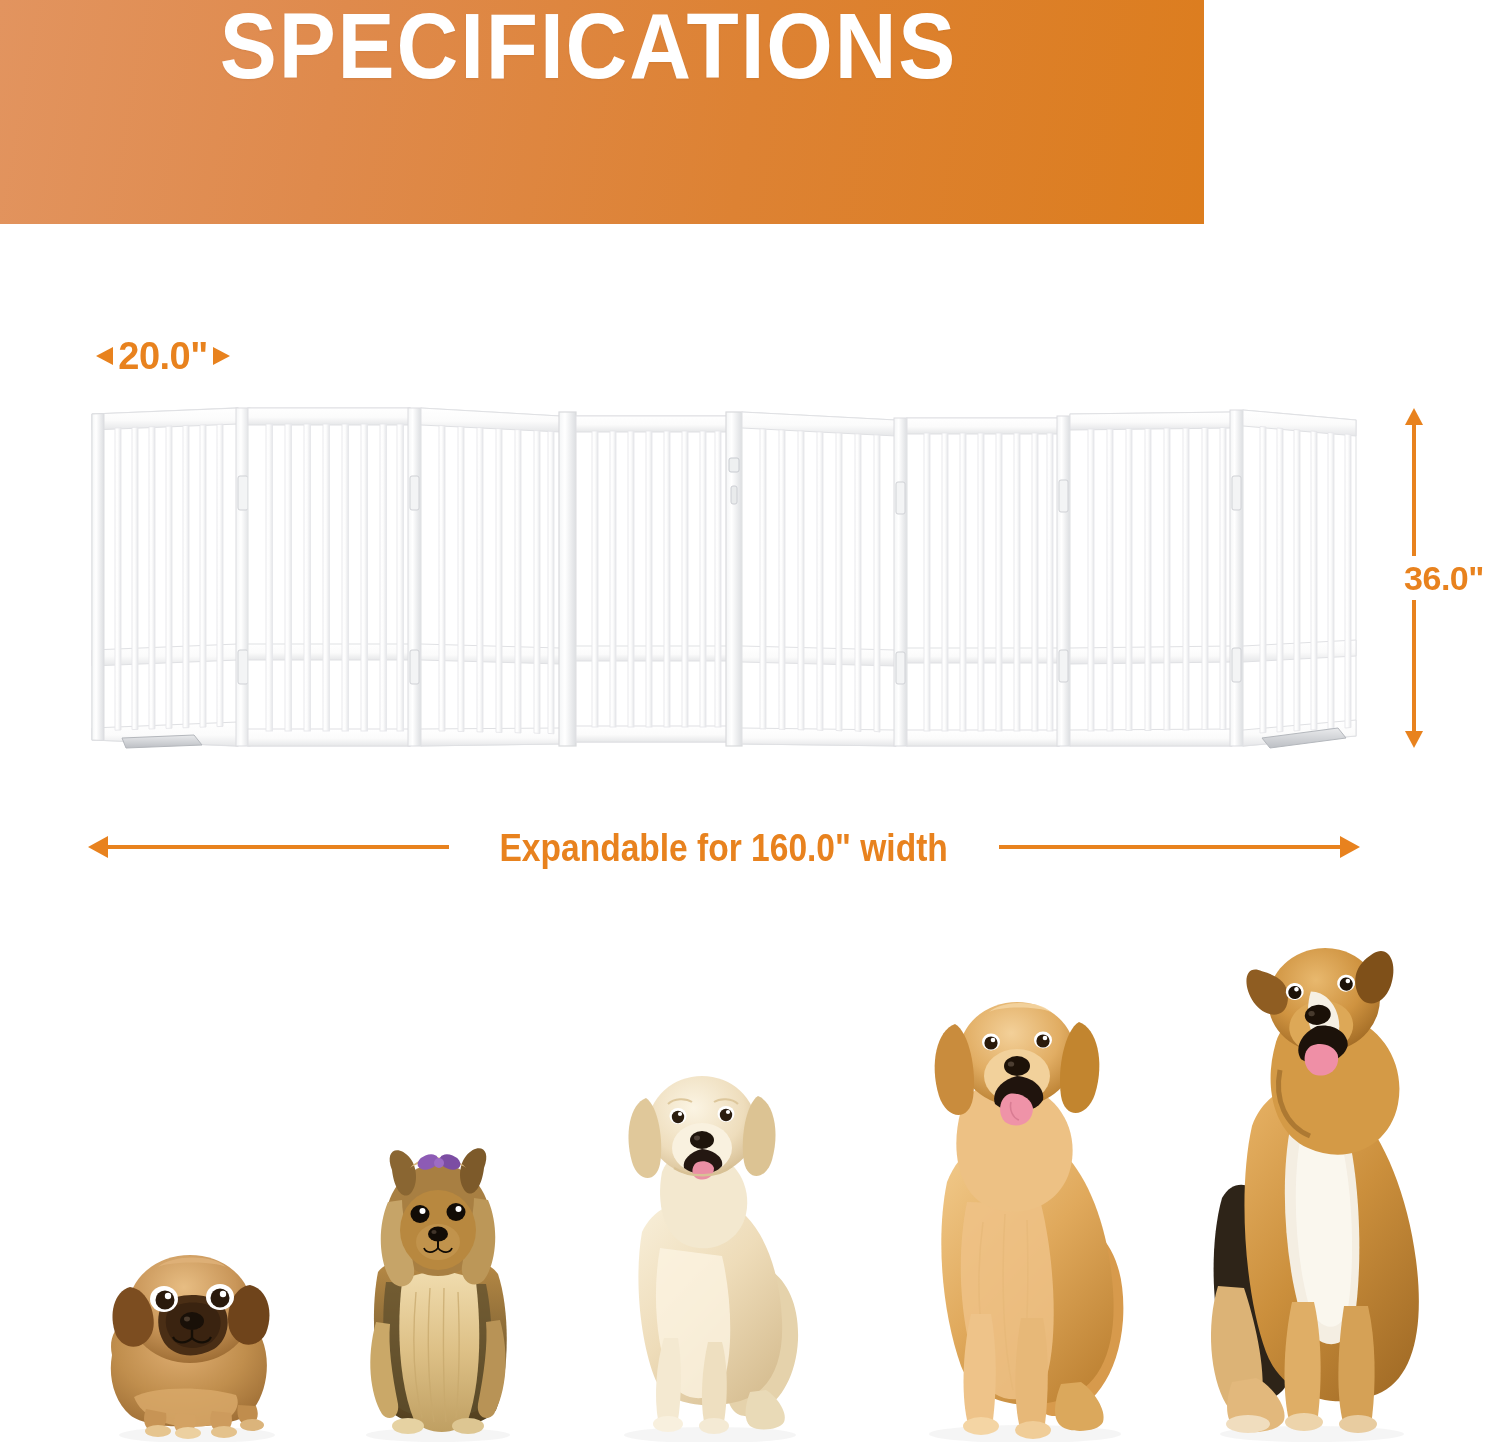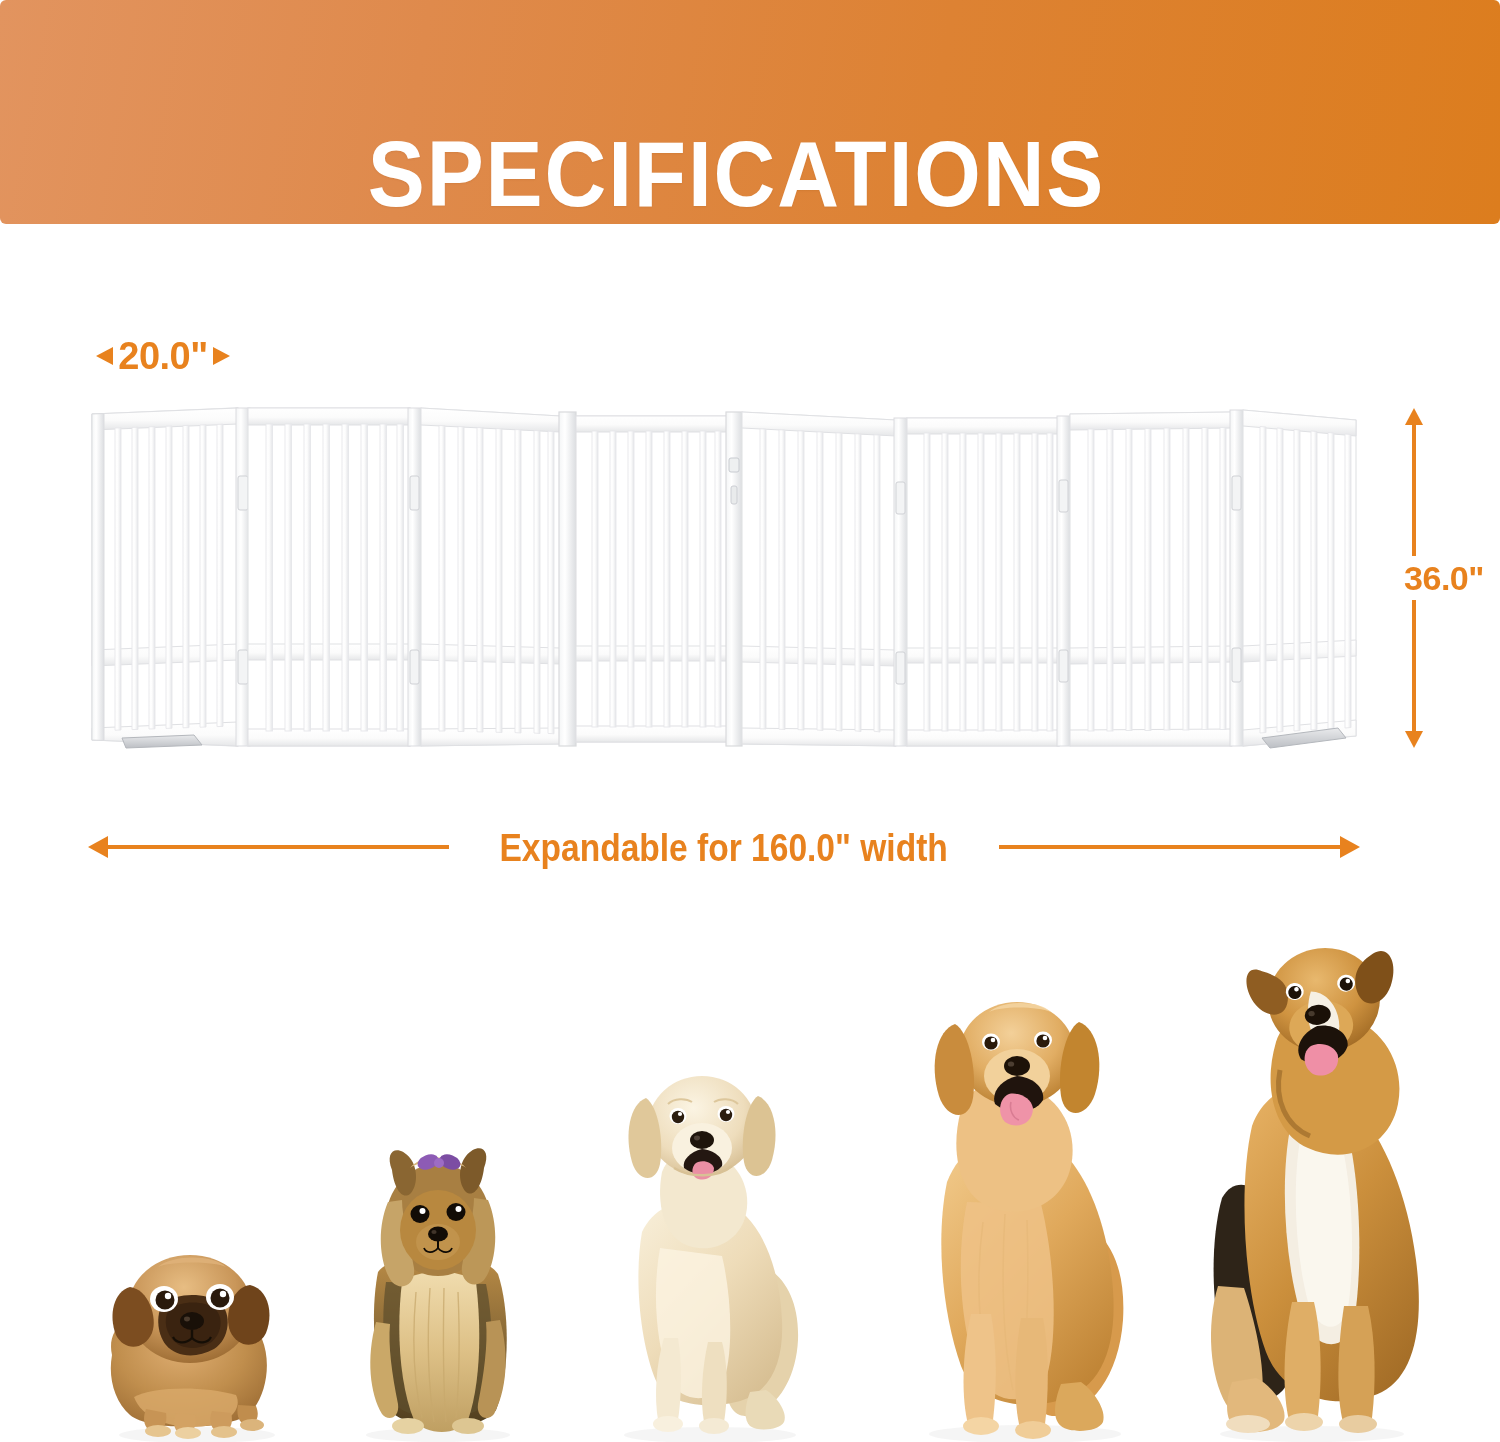--- a/index.html
+++ b/index.html
@@ -17,28 +17,27 @@
     position: relative;
     width: 1500px;
     height: 1442px;
     background: #ffffff;
   }
 
   
   #header-banner {
     position: absolute;
     left: 0; top: 0;
-    width: 1500px;
+    width: 1204px;
     height: 224px;
     background: linear-gradient(100deg, #e2945f 0%, #df8a4c 28%, #dd8233 62%, #dc7d1e 100%);
     display: flex;
-    align-items: flex-end;
+    align-items: flex-start;
     justify-content: center;
     overflow: hidden;
-    border-radius: 6px;
   }
   #header-title {
     color: #ffffff;
     font-size: 92px;
     font-weight: 700;
     letter-spacing: 2px;
     line-height: 1;
     transform: scaleX(0.93);
     text-shadow: 0 1px 2px rgba(120,60,10,0.10);
     white-space: nowrap;

